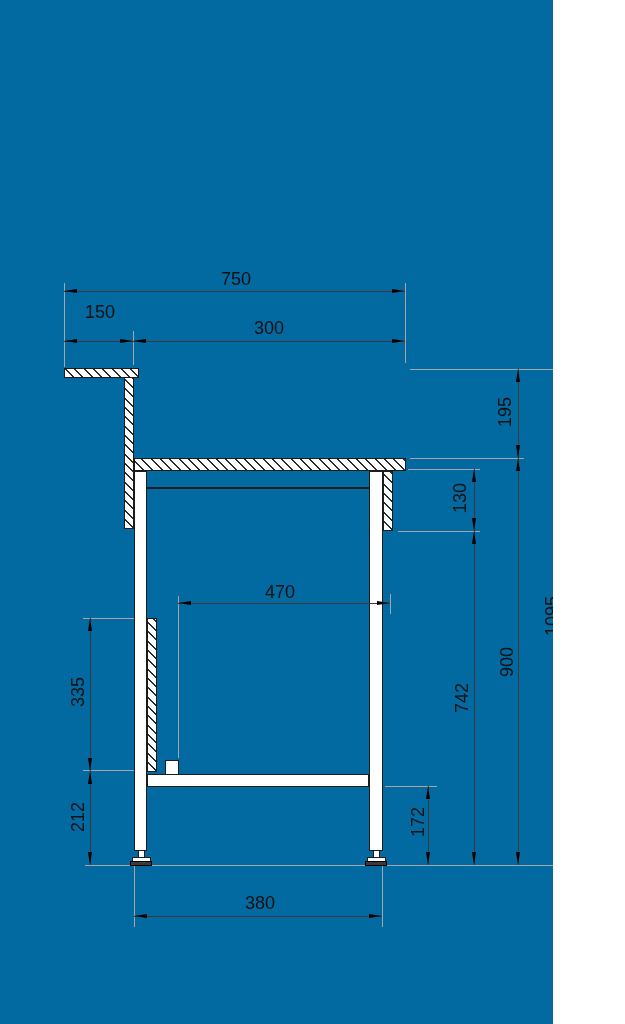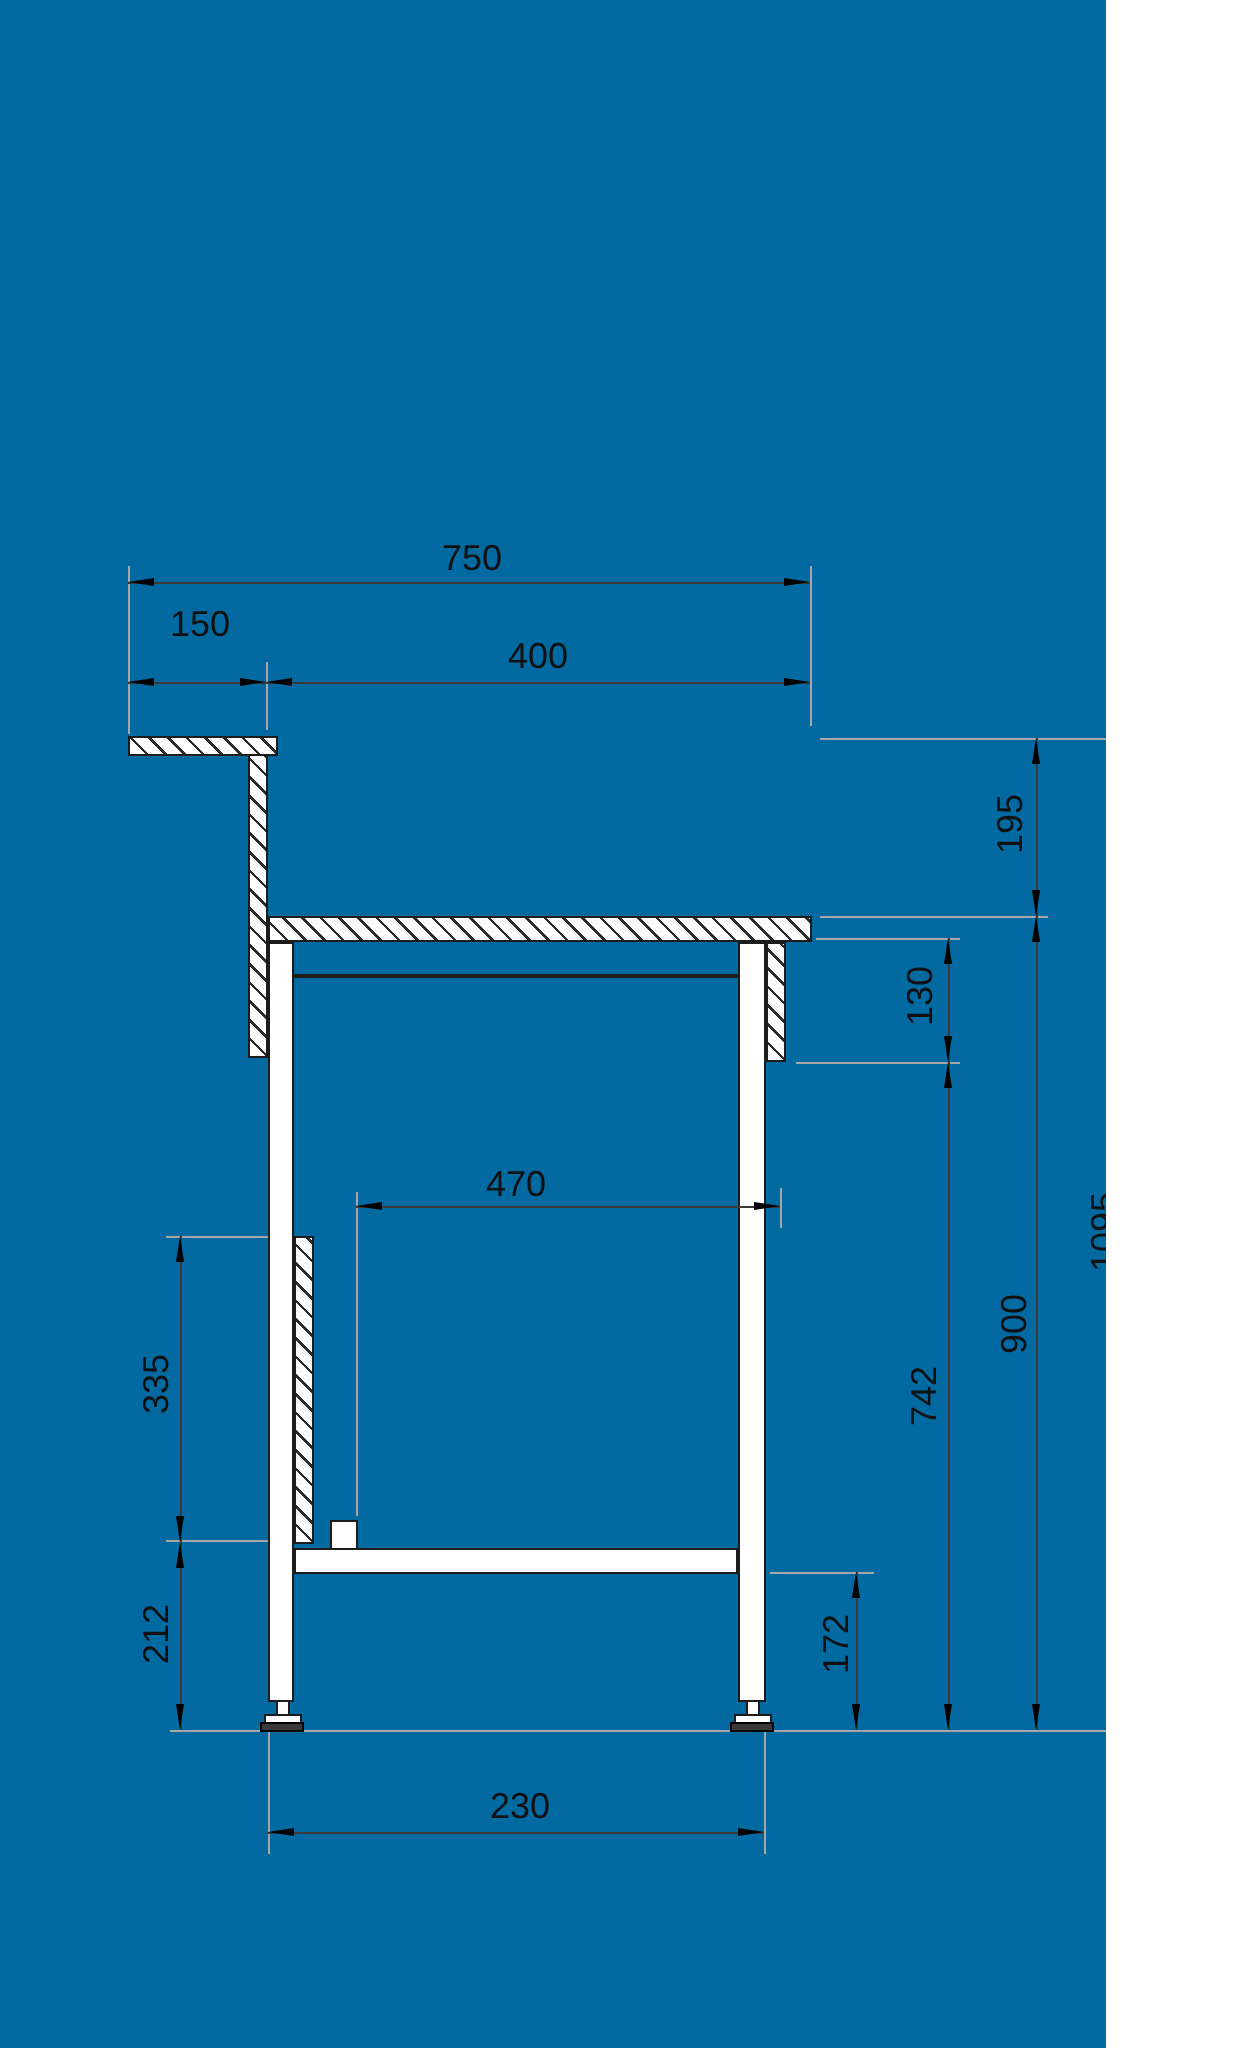--- a/index.html
+++ b/index.html
@@ -80,45 +80,45 @@
     <div class="lbl" style="left:236px;top:279px;">750</div>
   </div>
 
   <div>
     <div class="dimH" style="left:64px;top:341px;width:341px;"></div>
     <div class="ar ar-l" style="left:64px;top:339px;"></div>
     <div class="ar ar-r" style="left:120px;top:339px;"></div>
     <div class="ar ar-l" style="left:133px;top:339px;"></div>
     <div class="ar ar-r" style="left:392px;top:339px;"></div>
     <div class="lbl" style="left:100px;top:312px;">150</div>
-    <div class="lbl" style="left:269px;top:328px;">400</div>
+    <div class="lbl" style="left:269px;top:328px;">300</div>
   </div>
 
   <div>
     <div class="dimH" style="left:178px;top:603px;width:212px;"></div>
     <div class="ar ar-l" style="left:178px;top:601px;"></div>
     <div class="ar ar-r" style="left:377px;top:601px;"></div>
-    <div class="lbl" style="left:258px;top:592px;">470</div>
+    <div class="lbl" style="left:280px;top:592px;">470</div>
   </div>
 
   <div>
     <div class="dimV" style="left:90px;top:618px;height:247px;"></div>
     <div class="ar ar-u" style="left:88px;top:618px;"></div>
     <div class="ar ar-d" style="left:88px;top:758px;"></div>
     <div class="ar ar-u" style="left:88px;top:771px;"></div>
     <div class="ar ar-d" style="left:88px;top:852px;"></div>
     <div class="lbl rot" style="left:78px;top:692px;">335</div>
     <div class="lbl rot" style="left:78px;top:817px;">212</div>
   </div>
 
   <div>
     <div class="dimH" style="left:134px;top:916px;width:248px;"></div>
     <div class="ar ar-l" style="left:134px;top:914px;"></div>
     <div class="ar ar-r" style="left:369px;top:914px;"></div>
-    <div class="lbl" style="left:260px;top:903px;">230</div>
+    <div class="lbl" style="left:260px;top:903px;">380</div>
   </div>
 
   <div>
     <div class="dimV" style="left:428px;top:786px;height:79px;"></div>
     <div class="ar ar-u" style="left:426px;top:786px;"></div>
     <div class="ar ar-d" style="left:426px;top:852px;"></div>
     <div class="lbl rot" style="left:418px;top:822px;">172</div>
   </div>
 
   <div>

